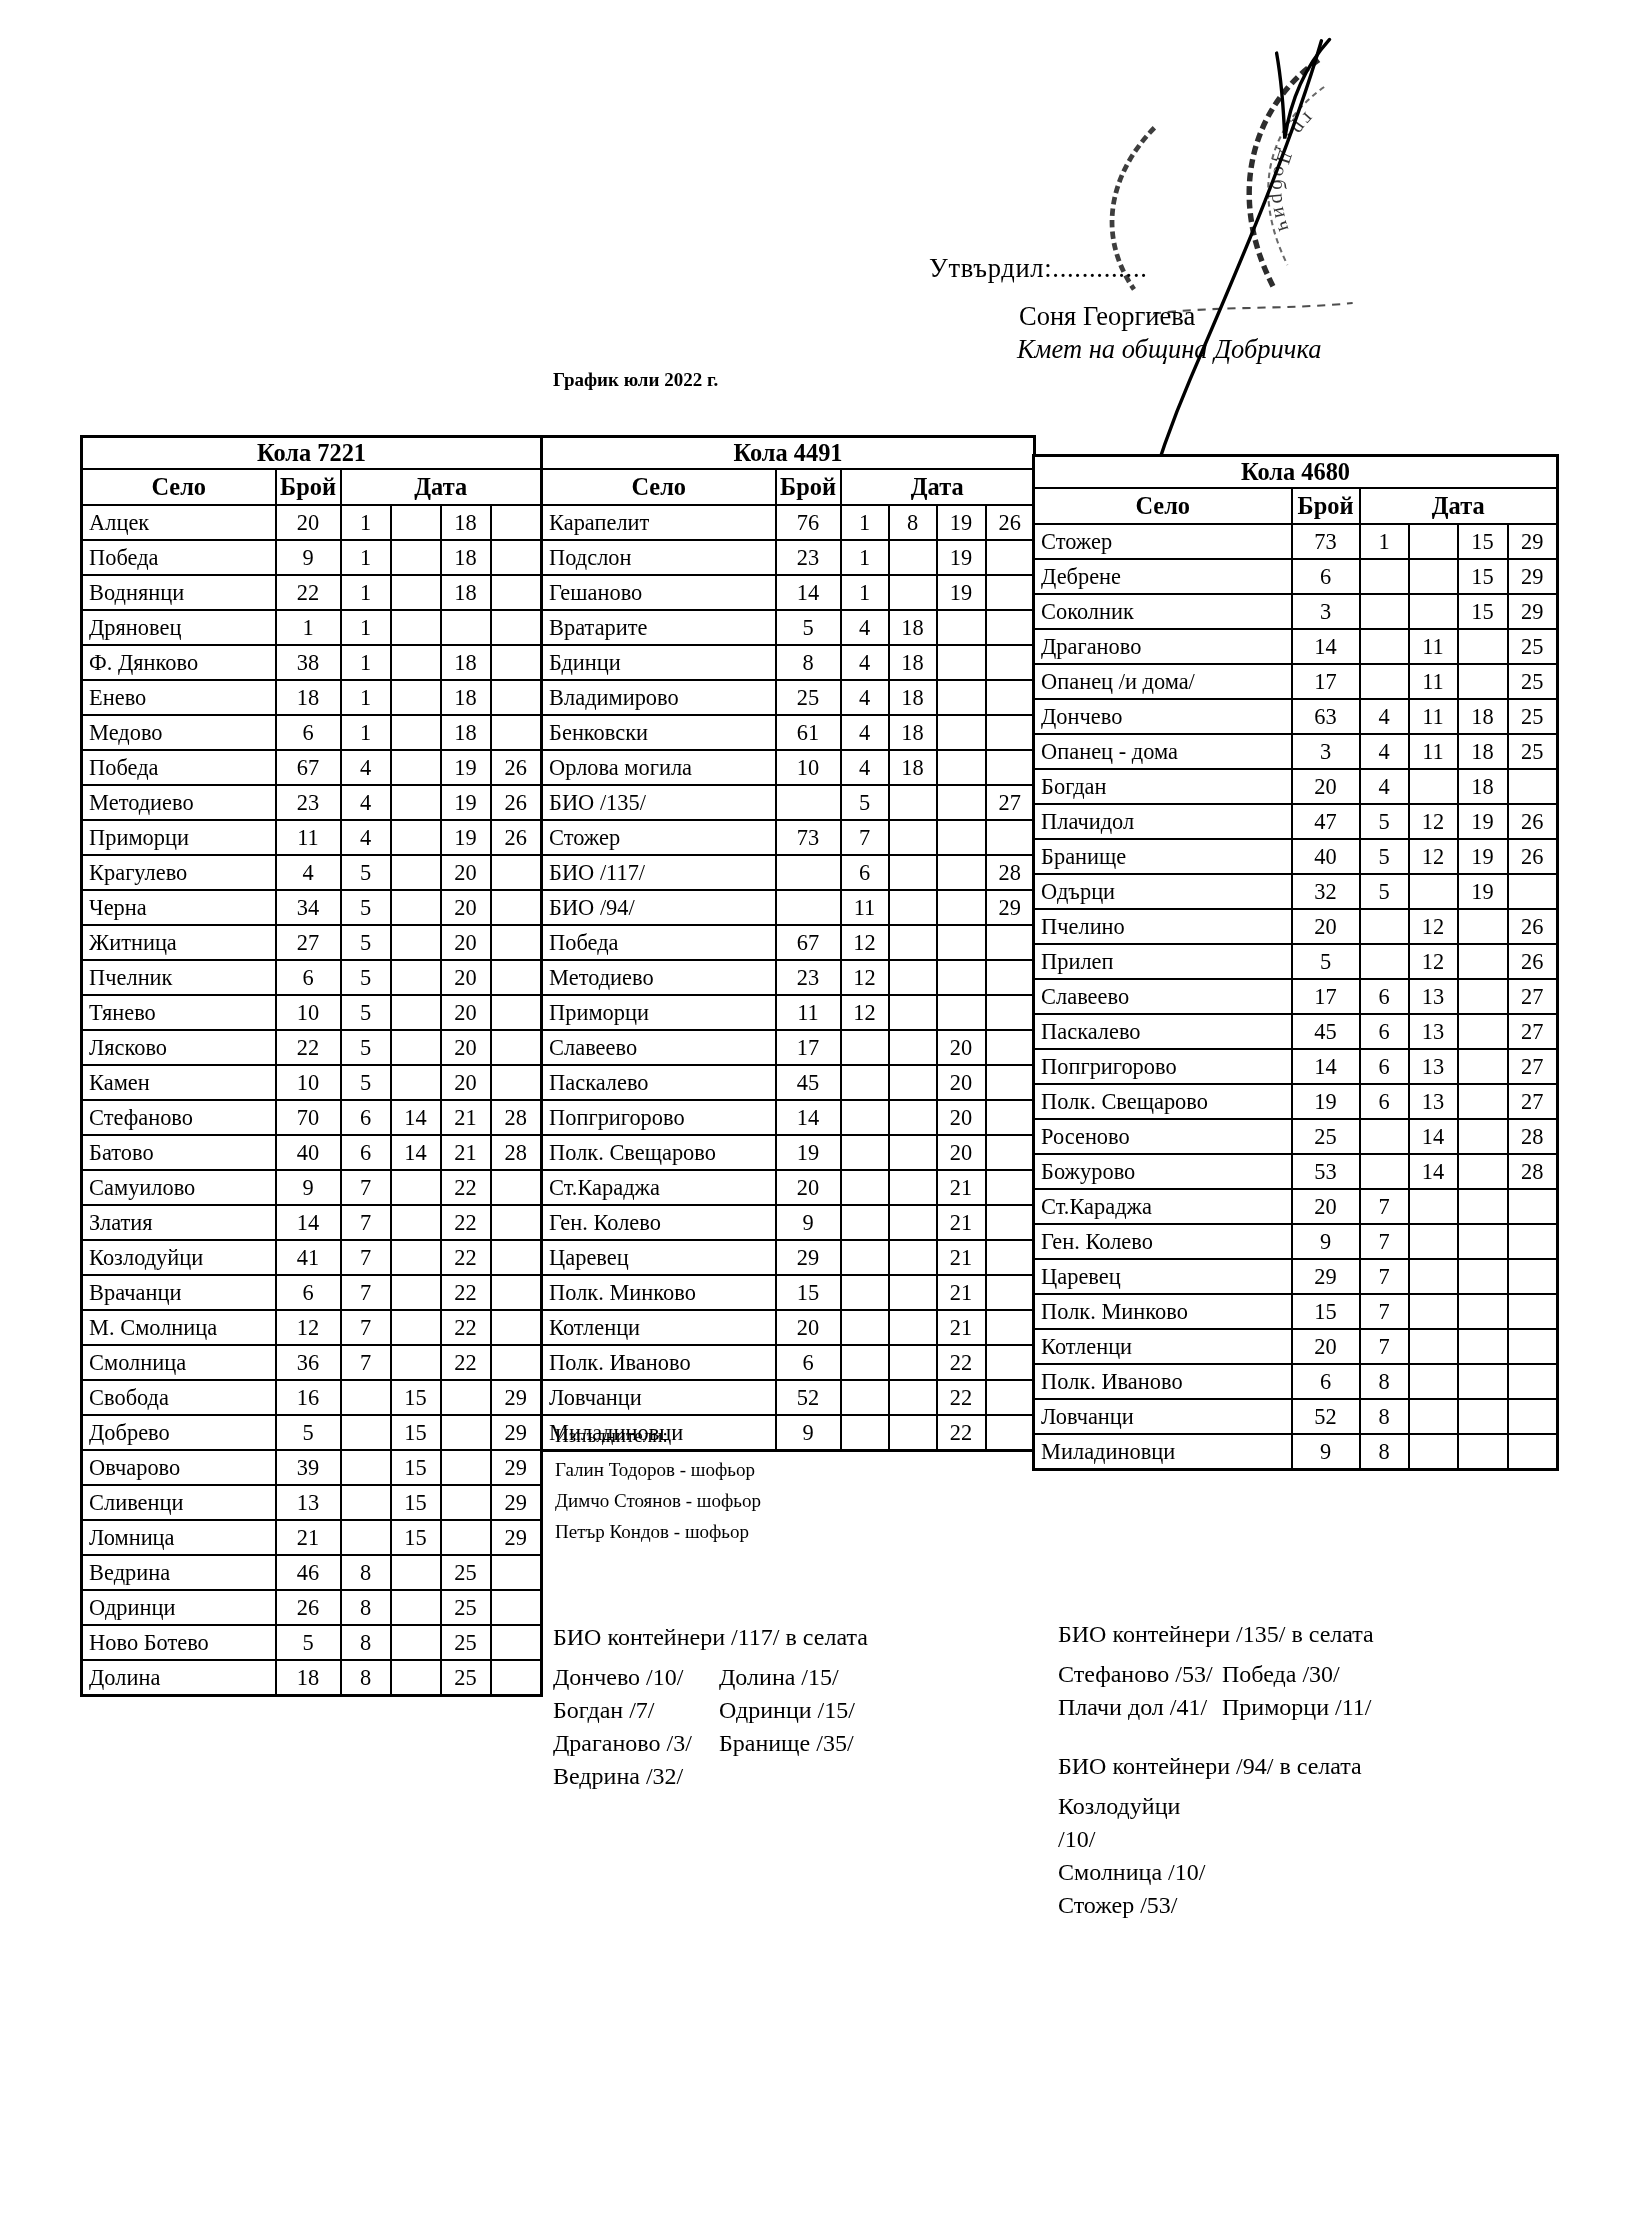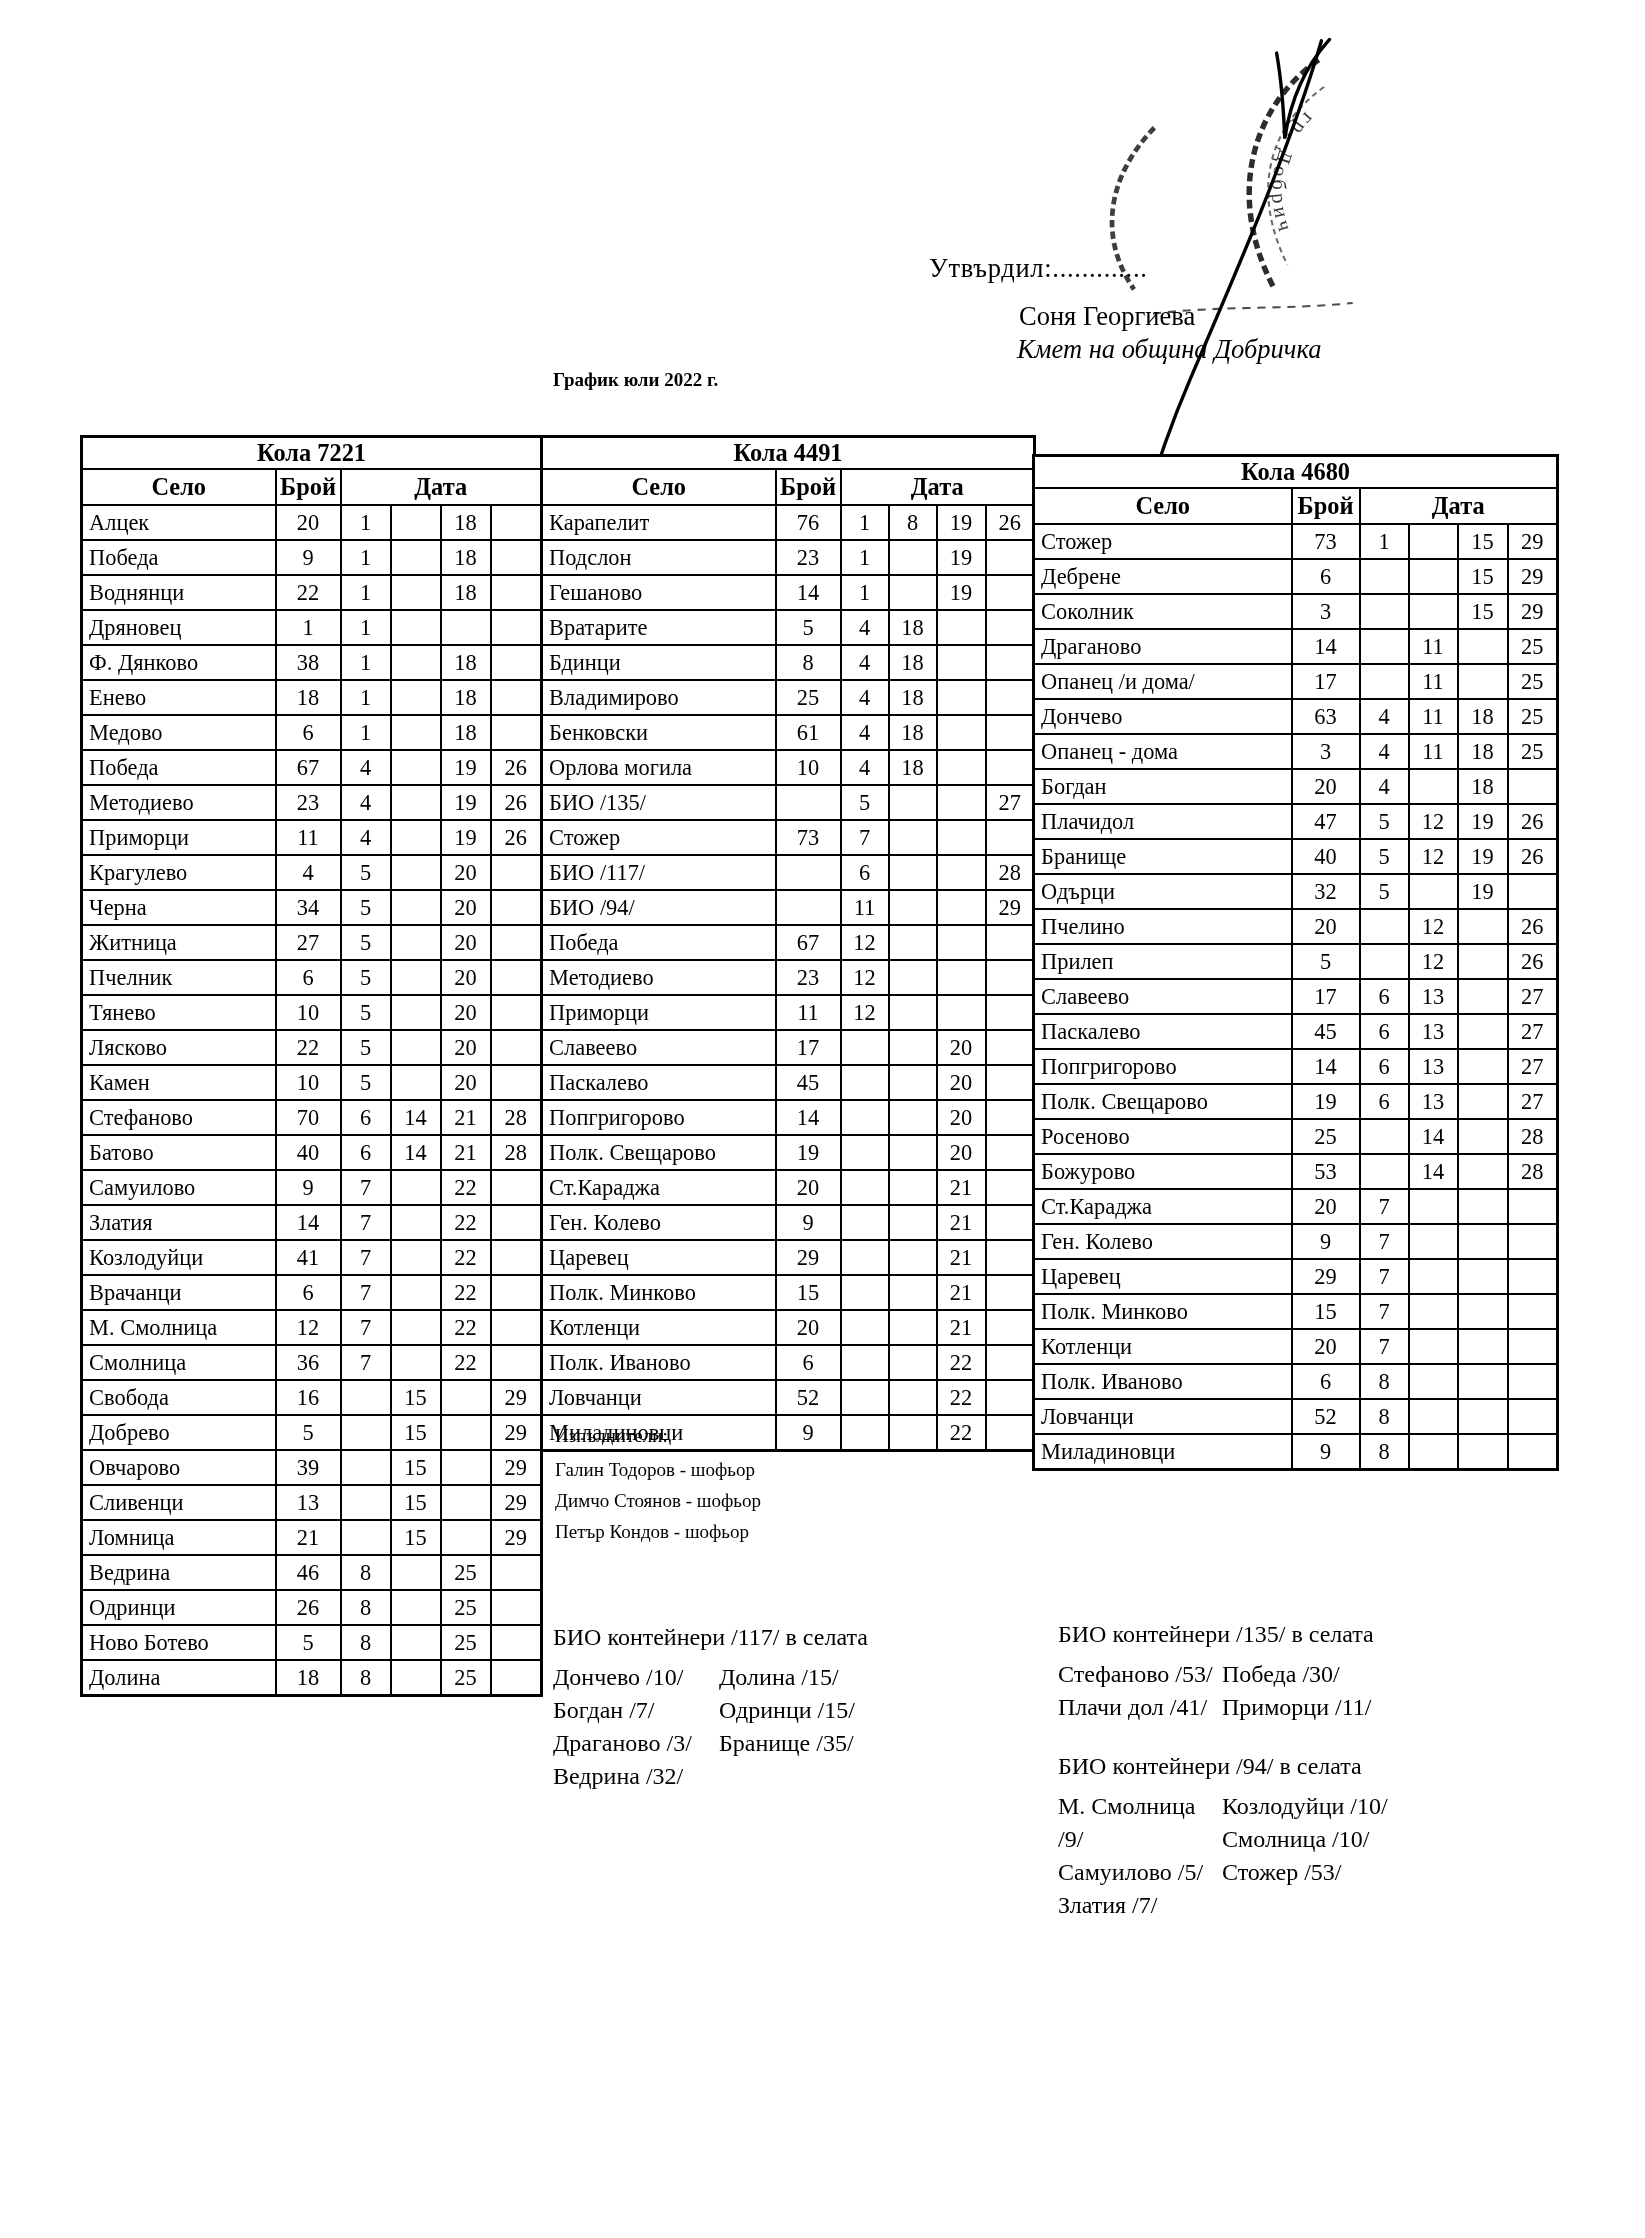--- a/index.html
+++ b/index.html
@@ -885,24 +885,19 @@
         <div class="li">Победа /30/</div>
         <div class="li">Приморци /11/</div>
       </div>
   </div>
 </div>
 
 <div class="bio" id="bio94">
   <div class="bh">БИО контейнери /94/ в селата</div>
   <div class="cols">
     <div class="bcol">
-        <div class="li">М. Смолница /9/</div>
-        <div class="li">Самуилово /5/</div>
-        <div class="li">Златия /7/</div>
-      </div>
-    <div class="bcol">
         <div class="li">Козлодуйци /10/</div>
         <div class="li">Смолница /10/</div>
         <div class="li">Стожер /53/</div>
       </div>
   </div>
 </div>
 
 
 </body></html>

